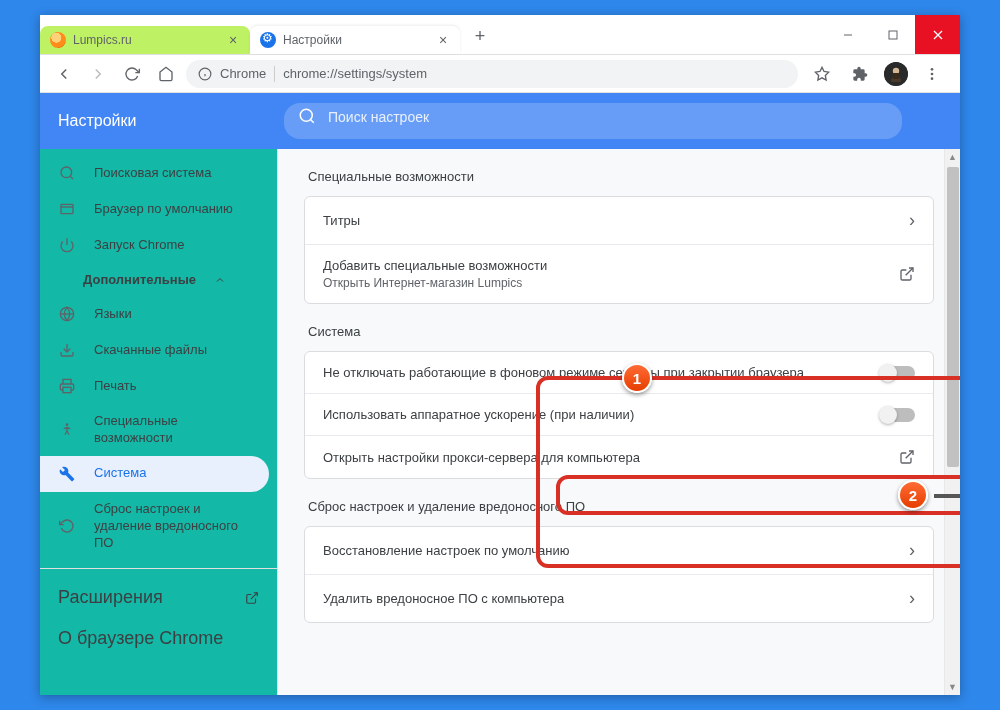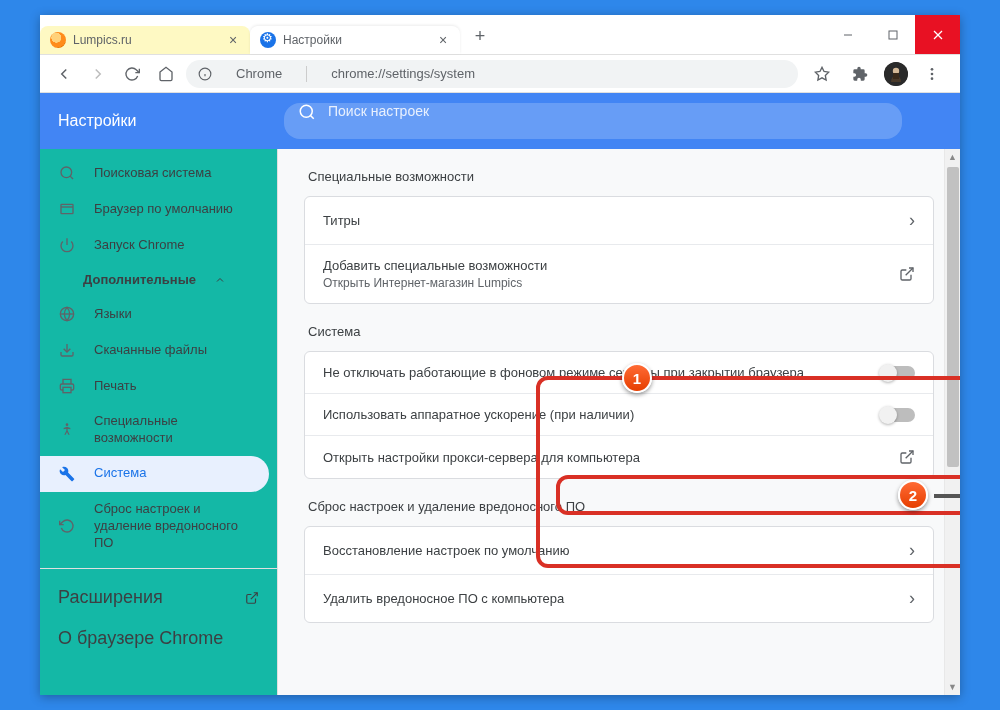--- a/index.html
+++ b/index.html
@@ -2,44 +2,44 @@
 <html><head>
 <meta charset="utf-8">
 <style>
 * { margin: 0; padding: 0; box-sizing: border-box; font-family: Arial, sans-serif; }
 body { width: 1000px; height: 710px; background: #2e87ea; position: relative; overflow: hidden; }
 .window { position: absolute; top: 15px; left: 40px; width: 920px; height: 680px; background: #fff; box-shadow: 0 2px 10px rgba(0,0,0,0.3); display: flex; flex-direction: column; }
 .titlebar { height: 40px; background: #fff; display: flex; align-items: stretch; border-bottom: 1px solid #e0e0e0; }
 .tabs { display: flex; align-items: flex-end; flex: 1; padding-top: 8px; }
 .tab { display: flex; align-items: center; padding: 6px 10px; min-width: 210px; max-width: 230px; font-size: 12px; color: #5f6368; gap: 7px; border-radius: 8px 8px 0 0; position: relative; }
 .tab.active { background: #fff; z-index: 2; box-shadow: 0 -1px 3px rgba(0,0,0,0.08); }
-.tab:not(.active) { background: #fef9c3; }
+.tab:not(.active) { background: #bef264; }
 .tab-favicon { width: 16px; height: 16px; border-radius: 50%; flex-shrink: 0; }
 .fav-orange { background: radial-gradient(circle at 40% 35%, #ffd27a 0 35%, #ff8c1a 36% 70%, #e67300 71% 100%); }
 .fav-gear { background: #1a73e8; position: relative; }
 .fav-gear::before { content: "⚙"; position: absolute; left: 2px; top: -1px; font-size: 12px; color: #fff; }
 .tab-title { flex: 1; white-space: nowrap; overflow: hidden; text-overflow: ellipsis; }
 .tab-close { width: 14px; height: 14px; color: #5f6368; cursor: pointer; display: flex; align-items: center; justify-content: center; font-size: 14px; }
 .tab-plus { width: 28px; height: 28px; display: flex; align-items: center; justify-content: center; color: #5f6368; cursor: pointer; font-size: 18px; margin-left: 6px; margin-bottom: 4px; }
 .win-controls { display: flex; }
 .win-btn { width: 45px; display: flex; align-items: center; justify-content: center; color: #5f6368; }
 .win-btn.close { background: #e81123; color: #fff; }
 .toolbar { height: 38px; background: #fff; display: flex; align-items: center; padding: 0 10px; border-bottom: 1px solid #e0e0e0; gap: 6px; }
 .nav-btn { width: 28px; height: 28px; display: flex; align-items: center; justify-content: center; color: #5f6368; }
 .nav-btn.disabled { color: #bdbdbd; }
-.omnibox { flex: 1; height: 28px; background: #f1f3f4; border-radius: 14px; display: flex; align-items: center; padding: 0 12px; gap: 24px; color: #5f6368; font-size: 13px; }
+.omnibox { flex: 1; height: 28px; background: #f1f3f4; border-radius: 14px; display: flex; align-items: center; padding: 0 12px; gap: 8px; color: #5f6368; font-size: 13px; }
 .omni-text { color: #5f6368; }
 .omni-divider { width: 1px; height: 16px; background: #ccc; }
 .tool-right { display: flex; align-items: center; gap: 10px; padding: 0 4px; }
 .avatar { width: 24px; height: 24px; border-radius: 50%; background: #333; display: flex; align-items: center; justify-content: center; overflow: hidden; }
 .avatar svg { width: 100%; height: 100%; }
 .content { flex: 1; display: flex; flex-direction: column; background: #fff; overflow: hidden; }
 .settings-header { height: 56px; background: #4285f4; display: flex; align-items: center; padding: 0 18px; color: #fff; gap: 26px; }
 .settings-title { font-size: 16px; font-weight: 500; width: 200px; }
-.search-box { flex: 1; height: 36px; background: rgba(255,255,255,0.2); border-radius: 16px; display: flex; align-items: flex-start; padding: 0 14px; gap: 12px; color: #fff; font-size: 14px; margin-right: 40px; }
+.search-box { flex: 1; height: 36px; background: rgba(255,255,255,0.2); border-radius: 16px; display: flex; align-items: flex-end; padding: 14px 14px; gap: 12px; color: #fff; font-size: 14px; margin-right: 40px; }
 .search-box input { background: transparent; border: none; outline: none; color: #fff; flex: 1; font-size: 14px; }
 .search-box input::placeholder { color: rgba(255,255,255,0.85); }
 .settings-body { flex: 1; display: flex; overflow: hidden; }
 .sidebar { width: 238px; border-right: 1px solid #e0e0e0; overflow-y: auto; padding-top: 6px; font-size: 13px; background: #14b8a6; position: relative; }
 .side-item { display: flex; align-items: center; padding: 9px 18px; gap: 18px; color: #3c4043; cursor: pointer; border-radius: 0 20px 20px 0; margin-right: 8px; }
 .side-item.active { color: #1a73e8; background: #e8f0fe; }
 .side-item.section { font-weight: 700; justify-content: center; padding-left: 18px; }
 .side-icon { width: 18px; height: 18px; flex-shrink: 0; color: #5f6368; display: flex; align-items: center; justify-content: center; }
 .side-item.active .side-icon { color: #1a73e8; }
 .side-label { flex: 1; line-height: 1.3; }

